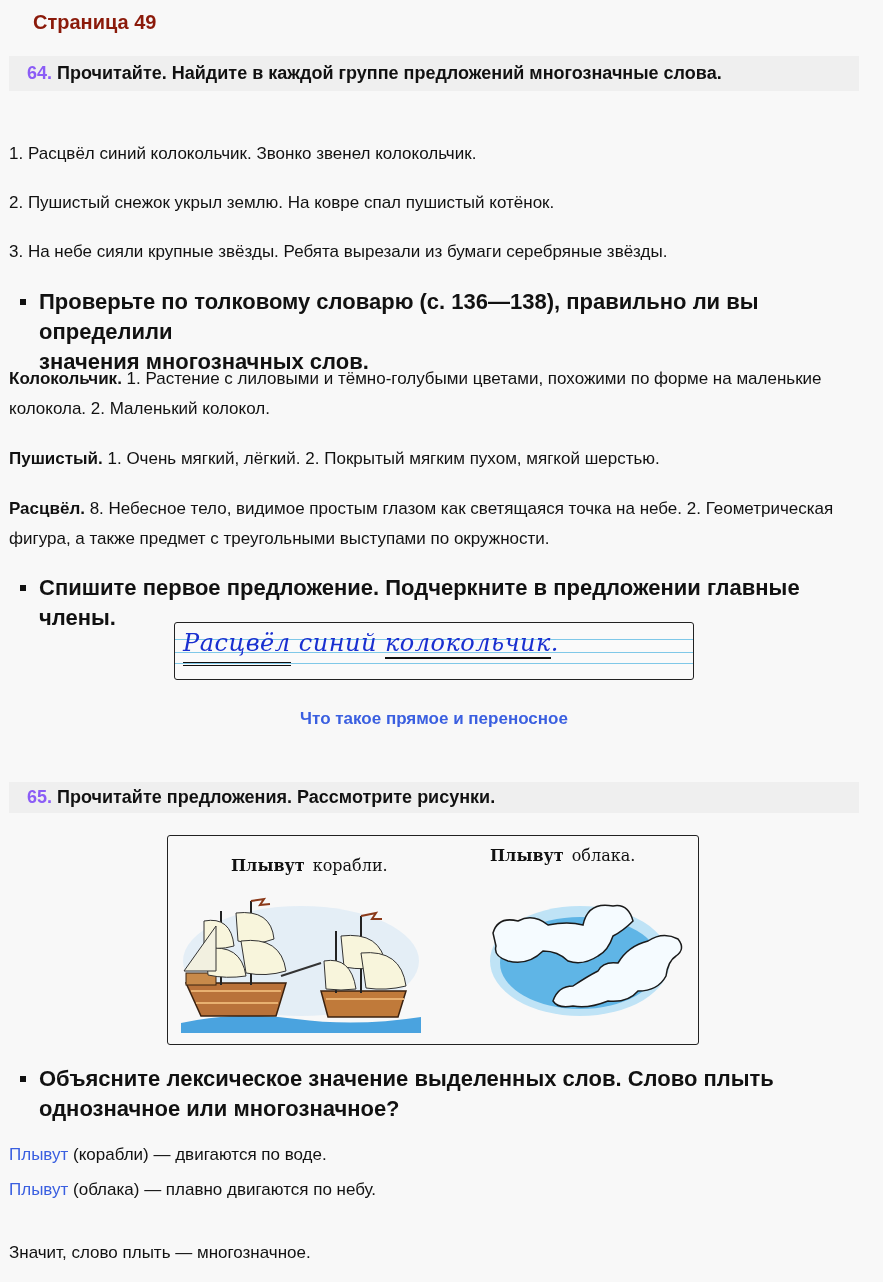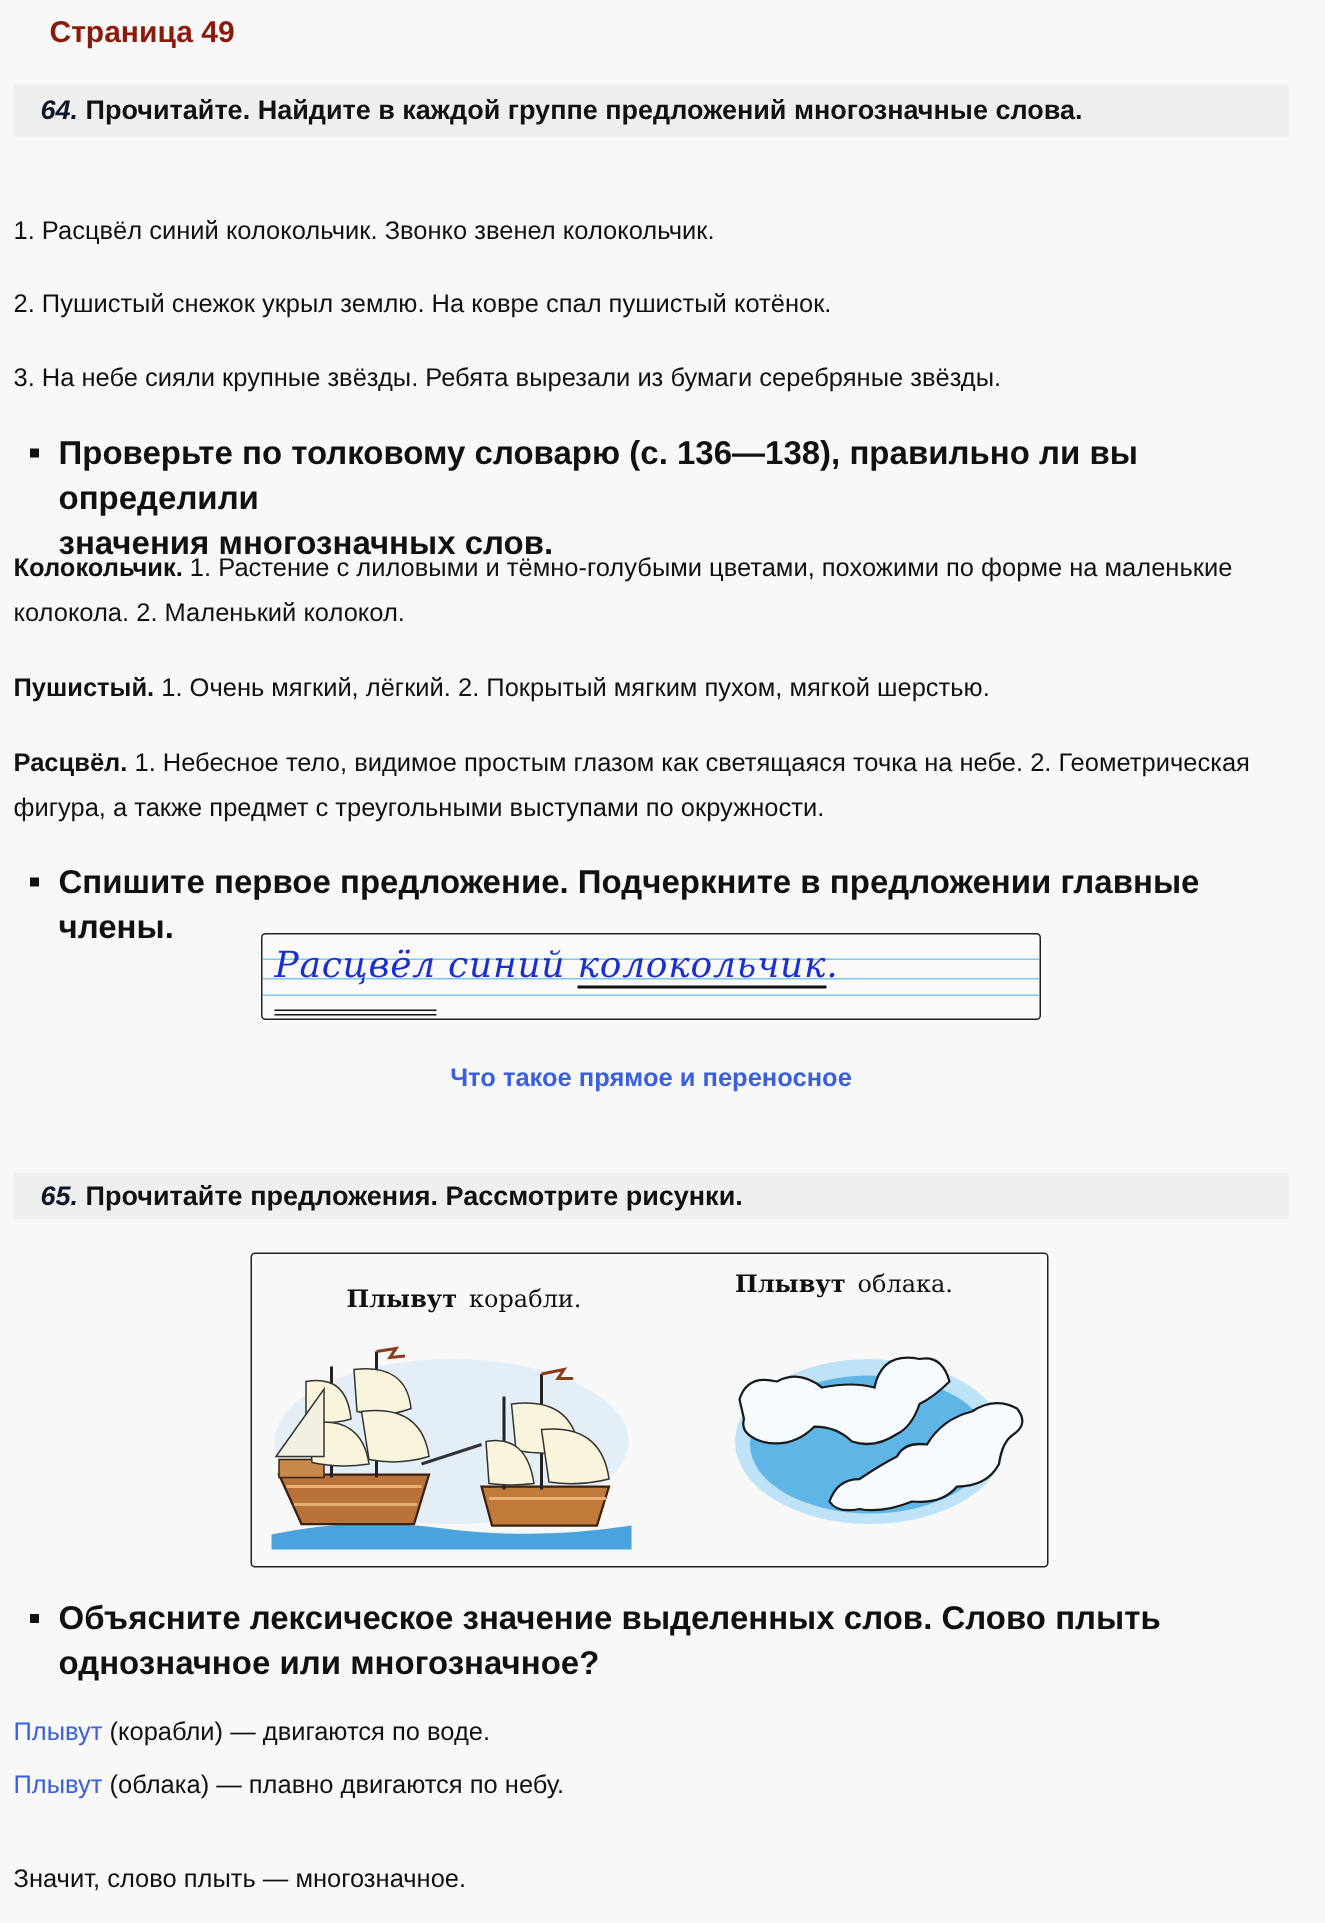--- a/index.html
+++ b/index.html
@@ -16,21 +16,21 @@
       position: absolute; left: 33px; top: 11px;
       font-size: 20px; font-weight: bold; color: #8b1a0a;
     }
     .task-box {
       position: absolute; left: 9px; width: 850px;
       background: #efefef;
       box-sizing: border-box;
       padding: 3px 0 3px 18px;
       font-size: 18px; font-weight: bold; line-height: 29px;
     }
-    .task-num { color: #0f172a; font-style: italic; }
+    .task-num { color: #8b5cf6; }
     .sentence {
       position: absolute; left: 9px;
       font-size: 17px; 
     }
     .bullet {
       position: absolute; left: 20px; width: 830px;
       font-size: 22px; font-weight: bold; line-height: 30px;
     }
     .bullet .dot {
       position: absolute; left: 0; top: 12px;
@@ -46,21 +46,21 @@
       position: absolute; left: 174px; top: 622px; width: 520px; height: 58px;
       border: 1.5px solid #222; border-radius: 3px; background: #fafafa;
       box-sizing: border-box; overflow: hidden;
     }
     .line-box .rule { position: absolute; left: 0; right: 0; height: 1px; background: #7fc8e8; }
     .script-text {
       position: absolute; left: 8px; top: 6px;
       font-family: "DejaVu Serif", serif; font-style: italic;
       font-size: 24px; color: #1a2fd0; letter-spacing: 0.5px; white-space: nowrap;
     }
-    .script-text .u1 { border-bottom: 4px double #111; padding-bottom: 16px; }
+    .script-text .u1 { border-bottom: 4px double #111; padding-bottom: 5px; }
     .script-text .u2 { border-bottom: 2px solid #111; }
     .link-q {
       position: absolute; left: 0; width: 868px; top: 703px;
       text-align: center; font-size: 17px; font-weight: bold; color: #3a5fe0;
       line-height: 31px;
     }
     .pic-box {
       position: absolute; left: 167px; top: 835px; width: 532px; height: 210px;
       border: 1.5px solid #222; border-radius: 3px; background: #f8f8f8;
       box-sizing: border-box;
@@ -90,21 +90,21 @@
 <div class="sentence" style="top:193px;">2. Пушистый снежок укрыл землю. На ковре спал пушистый котёнок.</div>
 <div class="sentence" style="top:242px;">3. На небе сияли крупные звёзды. Ребята вырезали из бумаги серебряные звёзды.</div>
 
 <div class="bullet" style="top:287px;">
   <span class="dot"></span>
   <span class="txt"><span>Проверьте по толковому словарю (с. 136—138), правильно ли вы определили</span><br><span>значения многозначных слов.</span></span>
 </div>
 
 <div class="def" style="top:364px;"><b>Колокольчик.</b><span> 1. Растение с лиловыми и тёмно-голубыми цветами, похожими по форме на маленькие колокола. 2. Маленький колокол.</span></div>
 <div class="def" style="top:444px;"><b>Пушистый.</b><span> 1. Очень мягкий, лёгкий. 2. Покрытый мягким пухом, мягкой шерстью.</span></div>
-<div class="def" style="top:494px;"><b>Расцвёл.</b><span> 1. Небесное тело, видимое простым глазом как светящаяся точка на небе. 2. Геометрическая фигура, а также предмет с треугольными выступами по окружности.</span></div>
+<div class="def" style="top:494px;"><b>Расцвёл.</b><span> 8. Небесное тело, видимое простым глазом как светящаяся точка на небе. 2. Геометрическая фигура, а также предмет с треугольными выступами по окружности.</span></div>
 
 <div class="bullet" style="top:573px;">
   <span class="dot"></span>
   <span class="txt">Спишите первое предложение. Подчеркните в предложении главные члены.</span>
 </div>
 
 <div class="line-box">
   <div class="rule" style="top:16px;"></div>
   <div class="rule" style="top:29px;"></div>
   <div class="rule" style="top:40px;"></div>

